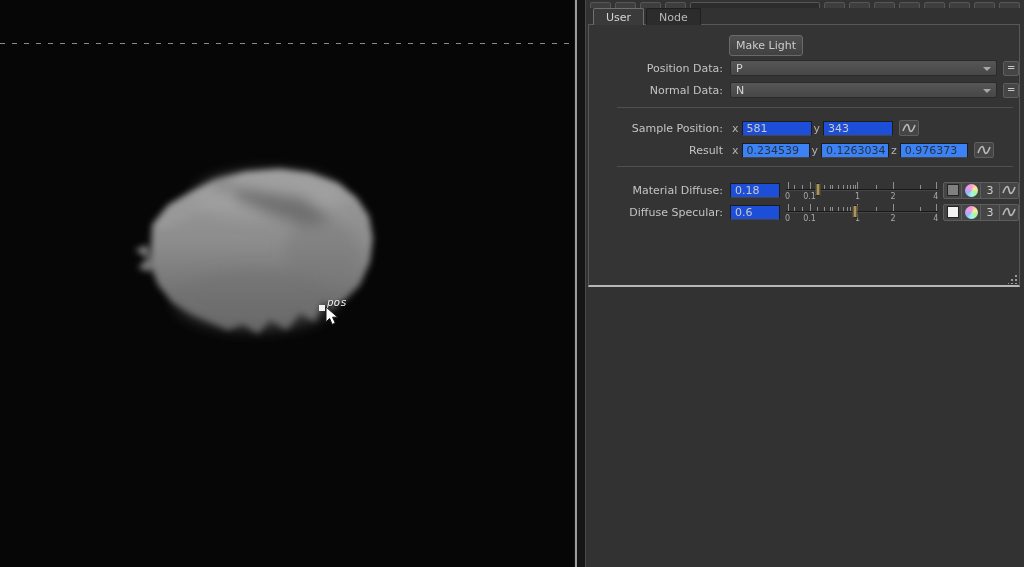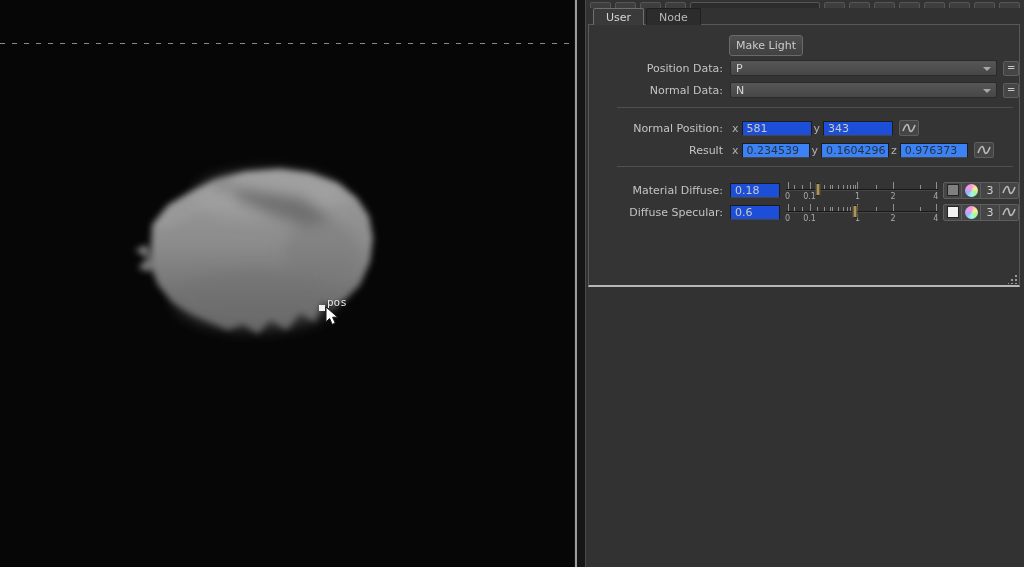--- a/index.html
+++ b/index.html
@@ -6,21 +6,21 @@
   html,body { width:1024px; height:567px; overflow:hidden; background:#0a0a0a;
     font-family:"DejaVu Sans","Liberation Sans",sans-serif; }
   #stage { position:relative; width:1024px; height:567px; }
 
   
   .viewer { position:absolute; left:0; top:0; width:574px; height:567px; background:#060606; overflow:hidden; }
   .format-line { position:absolute; left:0; top:43px; width:574px; height:1px;
     background:repeating-linear-gradient(90deg,#8a8a8a 0 5px,transparent 5px 12px); }
   .probe-marker { position:absolute; left:319px; top:305px; width:6px; height:6px; background:#f2f2f2; }
   .probe-label { position:absolute; left:327px; top:296px; color:#ececec; font-size:11px;
-    font-family:"DejaVu Sans Mono","Liberation Mono",monospace; text-shadow:0 1px 2px #000; }
+    font-family:"DejaVu Sans Mono","Liberation Mono",monospace; text-shadow:0 1px 2px #000;font-style:italic; }
   .cursor { position:absolute; left:325px; top:306px; }
 
   
   .splitter { position:absolute; left:574px; top:0; width:12px; height:567px; background:#151515; }
   .splitter .bar { position:absolute; left:1px; top:0; width:2px; height:567px; background:#9b9b9b; }
   .splitter .bar2 { position:absolute; right:0; top:0; width:1px; height:567px; background:#4a4a4a; }
 
   
   .panel { position:absolute; left:586px; top:0; width:438px; height:567px; background:#323232; color:#c4c4c4; font-size:11px; }
 
@@ -190,38 +190,38 @@
         <div class="dropdown">
           <span>N</span>
           <span class="dd-arrow"></span>
         </div>
         <div class="eq-btn">=</div>
       </div>
 
       <div class="sep mt9"></div>
 
       <div class="row mt12">
-        <div class="row-label">Normal Position:</div>
+        <div class="row-label">Sample Position:</div>
         <span class="axis-letter">x</span>
         <div class="numfield w70">581</div>
         <span class="axis-letter">y</span>
         <div class="numfield w70">343</div>
         <div class="curve-btn">
           <svg width="14" height="10">
               <path d="M1,8 C4,0 6,0 7,5 C8,10 10,10 13,2" fill="none" stroke="#b9b9b9" stroke-width="1.6"></path>
             </svg>
         </div>
       </div>
 
       <div class="row mt6">
         <div class="row-label">Result</div>
         <span class="axis-letter">x</span>
         <div class="numfield w68 sel">0.234539</div>
         <span class="axis-letter">y</span>
-        <div class="numfield w68 sel">0.1604296</div>
+        <div class="numfield w68 sel">0.1263034</div>
         <span class="axis-letter">z</span>
         <div class="numfield w68 sel">0.976373</div>
         <div class="curve-btn">
           <svg width="14" height="10">
               <path d="M1,8 C4,0 6,0 7,5 C8,10 10,10 13,2" fill="none" stroke="#b9b9b9" stroke-width="1.6"></path>
             </svg>
         </div>
       </div>
 
       <div class="sep mt8"></div>

